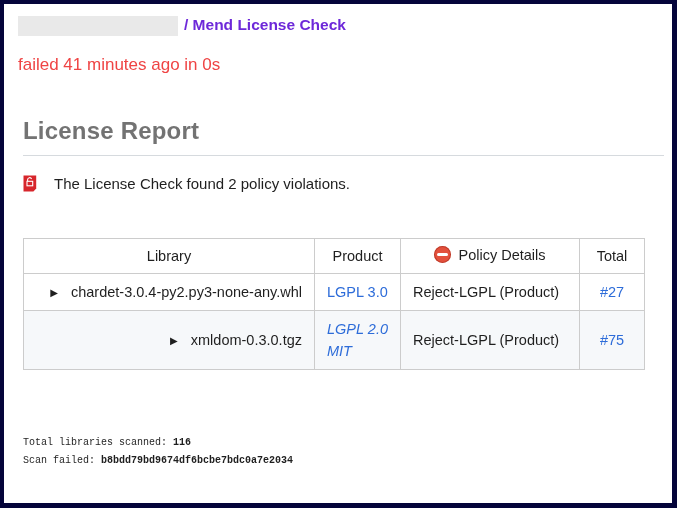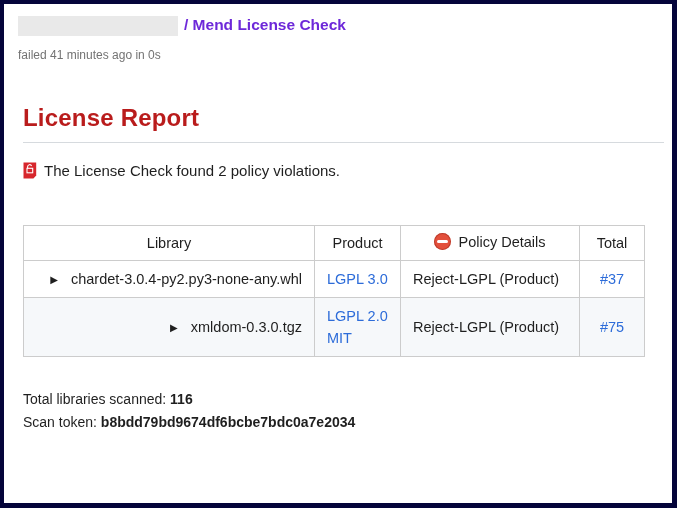--- a/index.html
+++ b/index.html
@@ -28,43 +28,43 @@
     font-weight: bold;
     color: #6d28d9;
   }
   .redacted-box {
     width: 160px;
     height: 20px;
     background: #e9e9e9;
     display: inline-block;
   }
   .run-status {
-    margin-top: 12px;
-    font-size: 12px;
-    color: #737373;
+    margin-top: 19px;
+    font-size: 17px;
+    color: #ef4444;
   }
   
   .main { margin-left: 5px; margin-right: 8px; }
   h1.report-heading {
     margin-top: 42px;
     font-size: 24px;
     font-weight: 600;
-    color: #b91c1c;
+    color: #737373;
     letter-spacing: 0.2px;
   }
   .heading-rule {
     border: none;
     border-top: 1px solid #d6dade;
     margin-top: 10px;
   }
   .violation-line {
     margin-top: 19px;
     display: flex;
     align-items: flex-end;
-    gap: 7px;
+    gap: 17px;
     font-size: 15px;
     color: #1f1f1f;
   }
   .license-icon { flex: 0 0 auto; display: block; }
   
   table.report-table {
     margin-top: 46px;
     border-collapse: collapse;
     table-layout: fixed;
     width: 621px;
@@ -98,40 +98,40 @@
     cursor: pointer;
     vertical-align: 1px;
   }
   a.blue-link {
     color: #2d6cd9;
     text-decoration: none;
     cursor: pointer;
     text-align: center;
   }
   .license-cell a.blue-link { display: inline-block; }
-  .license-cell .stack { display: block; }
+  .license-cell .stack { display: block; font-style: italic; }
   
   .th-flex { display: inline-flex; align-items: flex-end; gap: 7px; }
   .no-entry-icon {
     width: 17px; height: 17px;
     border-radius: 50%;
     background: #e3503c;
     box-shadow: inset 0 0 0 1px rgba(160,40,25,0.55);
     position: relative;
     display: inline-block;
   }
   .no-entry-icon::after {
     content: "";
     position: absolute;
     left: 3px; right: 3px; top: 7px; height: 3px;
     background: #fff;
     border-radius: 1.5px;
   }
   
-  .summary { margin-top: 34px; font-size: 14px; color: #1f1f1f; }
+  .summary { margin-top: 67px; font-size: 10px; color: #1f1f1f; font-family: Liberation Mono, monospace; }
   .summary-line { margin-top: 0; }
   .summary-line + .summary-line { margin-top: 7px; }
   .summary b { font-weight: bold; }
 </style>
 </head>
 <body>
 
 <div class="page">
 
   <div class="run-header">
@@ -180,21 +180,21 @@
         <tr>
           <td class="library-cell">
             <span class="expander">▶</span>
             <span>chardet-3.0.4-py2.py3-none-any.whl</span>
           </td>
           <td class="license-cell">
             <a class="blue-link">LGPL 3.0</a>
           </td>
           <td class="policy-cell">Reject-LGPL (Product)</td>
           <td class="issue-cell">
-            <a class="blue-link">#37</a>
+            <a class="blue-link">#27</a>
           </td>
         </tr>
         <tr class="zebra">
           <td class="library-cell">
             <span class="expander">▶</span>
             <span>xmldom-0.3.0.tgz</span>
           </td>
           <td class="license-cell">
             <a class="blue-link stack">LGPL 2.0</a>
             <a class="blue-link stack">MIT</a>
@@ -206,19 +206,19 @@
         </tr>
       </tbody>
     </table>
 
     <div class="summary">
       <div class="summary-line">
         <span>Total libraries scanned:</span>
         <b>116</b>
       </div>
       <div class="summary-line">
-        <span>Scan token:</span>
+        <span>Scan failed:</span>
         <b>b8bdd79bd9674df6bcbe7bdc0a7e2034</b>
       </div>
     </div>
 
   </div>
 </div>
 
 </body></html>

